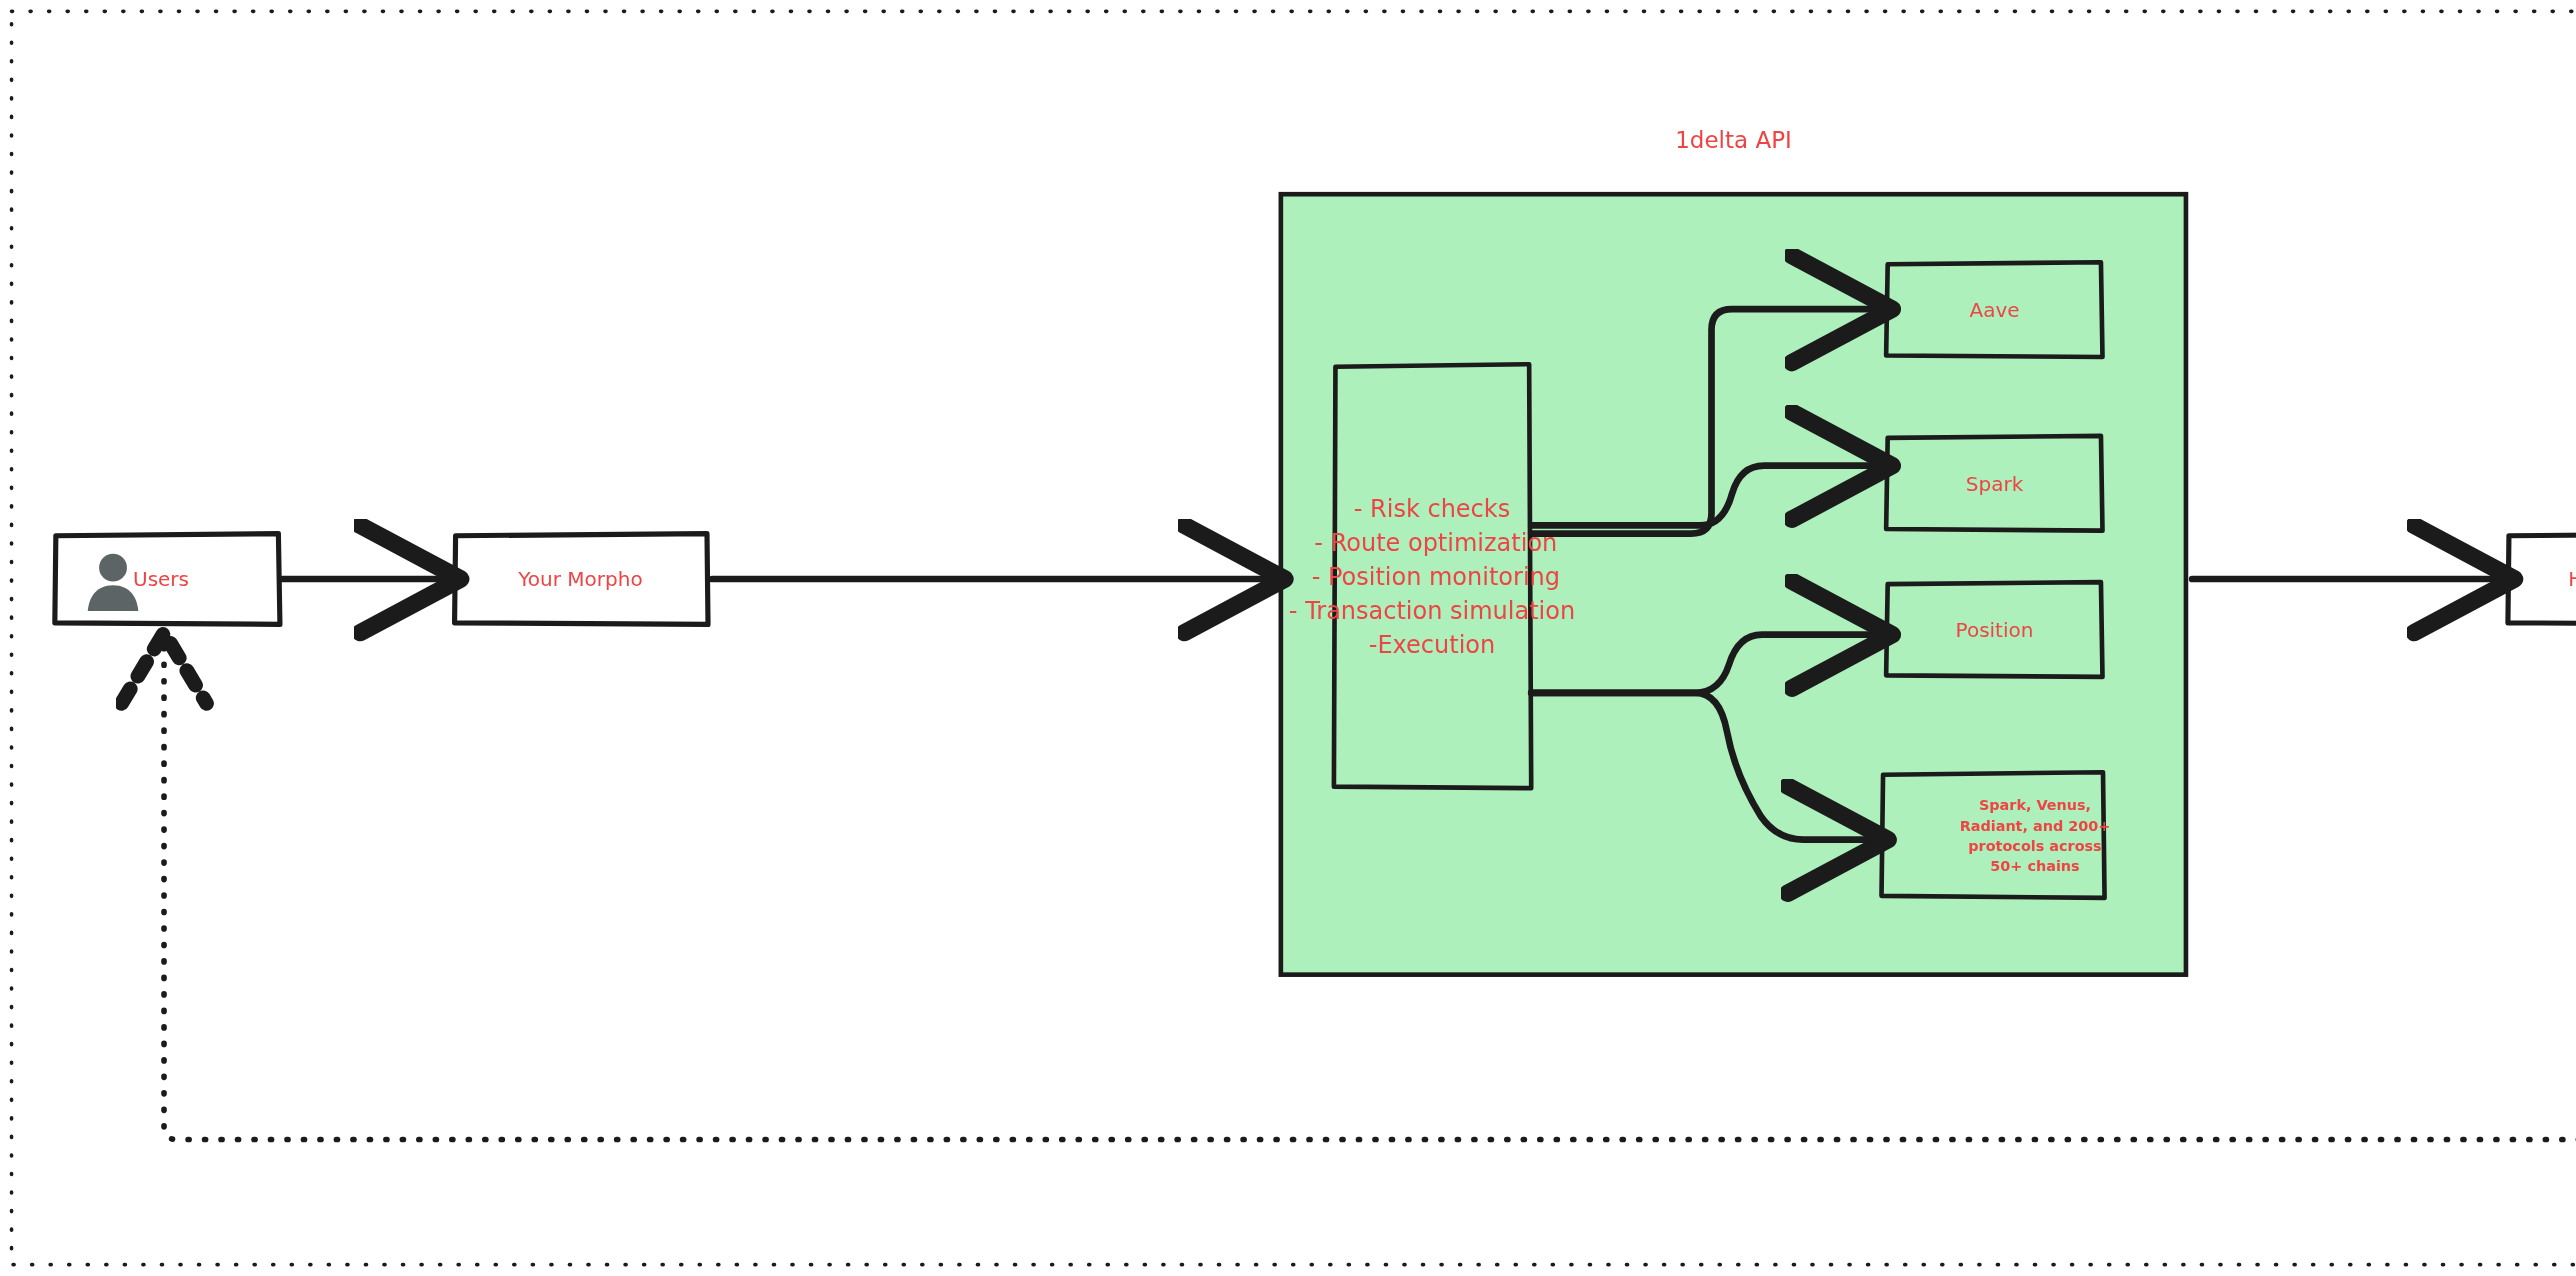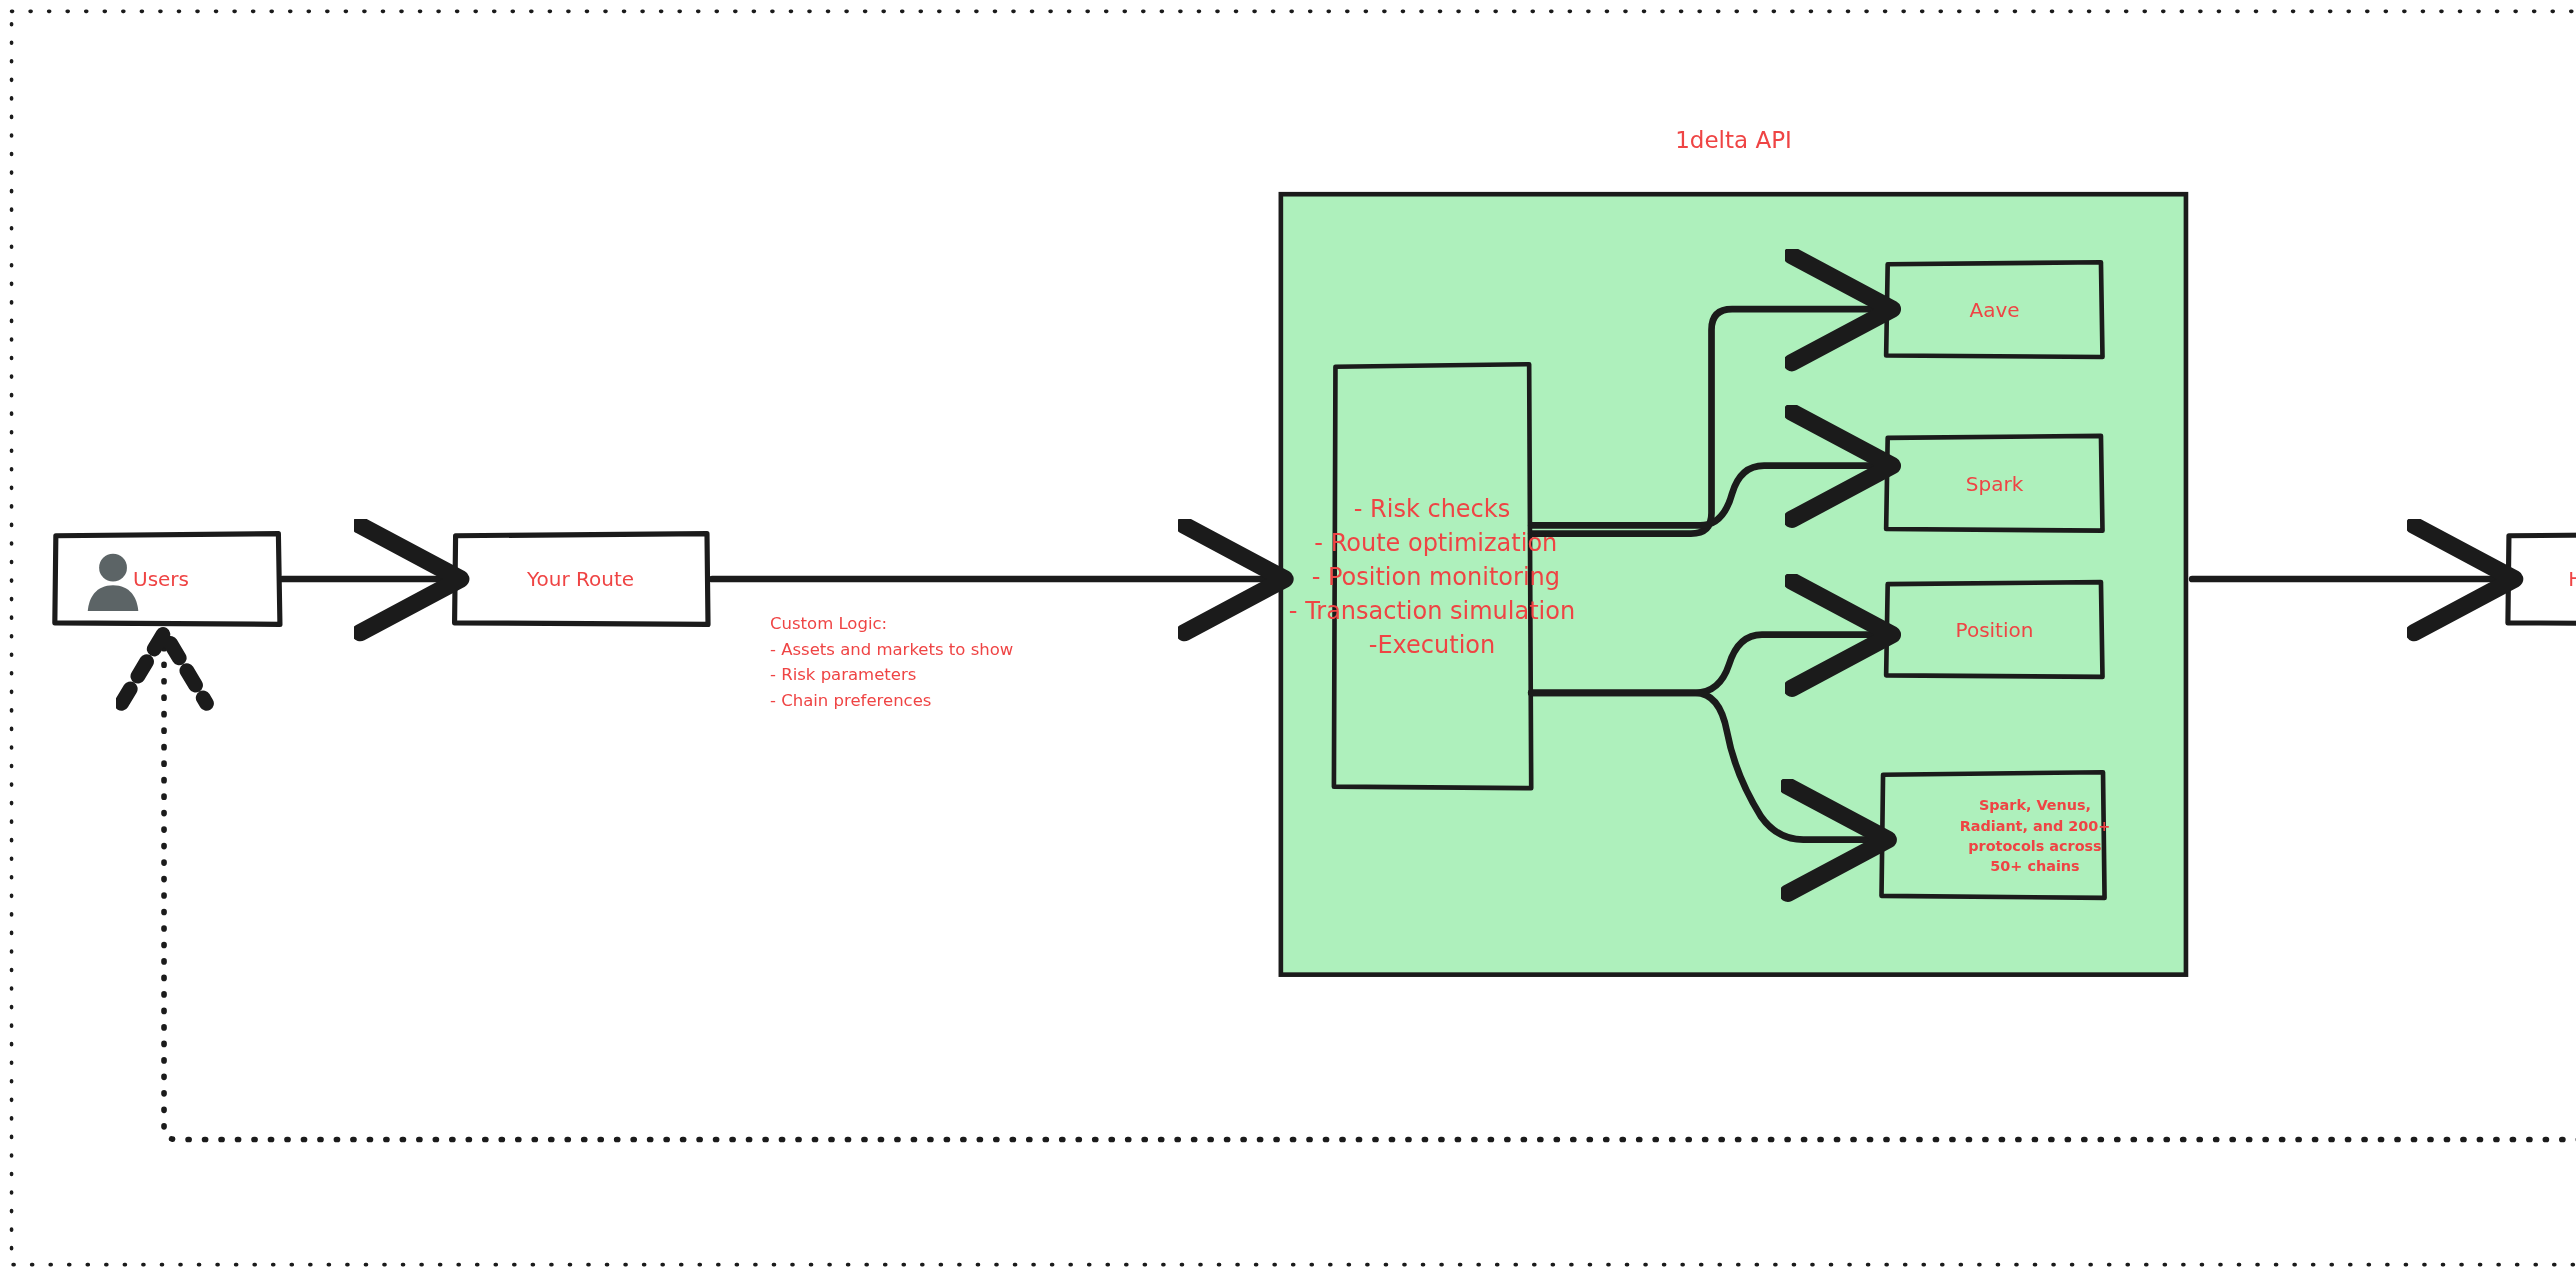--- a/index.html
+++ b/index.html
@@ -65,21 +65,21 @@
     <path d="M5112,1220 L5112,2188 Q5112,2212 5088,2212 L342,2212 Q318,2212 318,2188 L318,1250" fill="none" stroke="#1b1b1b" stroke-width="11" stroke-dasharray="2 30" stroke-linecap="round" stroke-linejoin="round" marker-end="url(#ahd)"></path>
 
     <g fill="#5c6466">
       <circle cx="219" cy="1102" r="27"></circle>
       <path d="M219,1136 C186,1136 172,1160 170,1186 L268,1186 C266,1160 252,1136 219,1136 Z"></path>
     </g>
   </svg>
 
   <div class="lbl box-label" style="left:133px;top:556px;width:129px;height:46px;justify-content:flex-start;">Users</div>
 
-  <div class="lbl box-label" style="left:455px;top:556px;width:251px;height:46px;">Your Route</div>
+  <div class="lbl box-label" style="left:455px;top:556px;width:251px;height:46px;">Your Morpho</div>
 
   <div class="lbl title-label" style="left:1579px;top:124px;width:309px;height:33px;">1delta API</div>
 
   <div class="lbl inner-list" style="left:1303px;top:474px;width:258px;height:206px;">- Risk checks
  - Route optimization
  - Position monitoring
 - Transaction simulation
 -Execution</div>
 
   <div class="lbl proto-label" style="left:1888px;top:287px;width:213px;height:46px;">Aave</div>
@@ -88,19 +88,15 @@
 
   <div class="lbl proto-label" style="left:1888px;top:607px;width:213px;height:46px;">Position</div>
 
   <div class="lbl proto-label multi" style="left:1924px;top:778px;width:222px;height:116px;white-space:pre;font-weight:bold;">Spark, Venus,
 Radiant, and 200+
 protocols across
 50+ chains</div>
 
   <div class="lbl box-label" style="left:2509px;top:556px;width:249px;height:46px;">Highest Yield</div>
 
-  <div class="lbl side-note" style="left:770px;top:611px;width:412px;height:124px;">Custom Logic:
-- Assets and markets to show
-- Risk parameters
-- Chain preferences</div>
 
 </div>
 
 
 </body></html>

